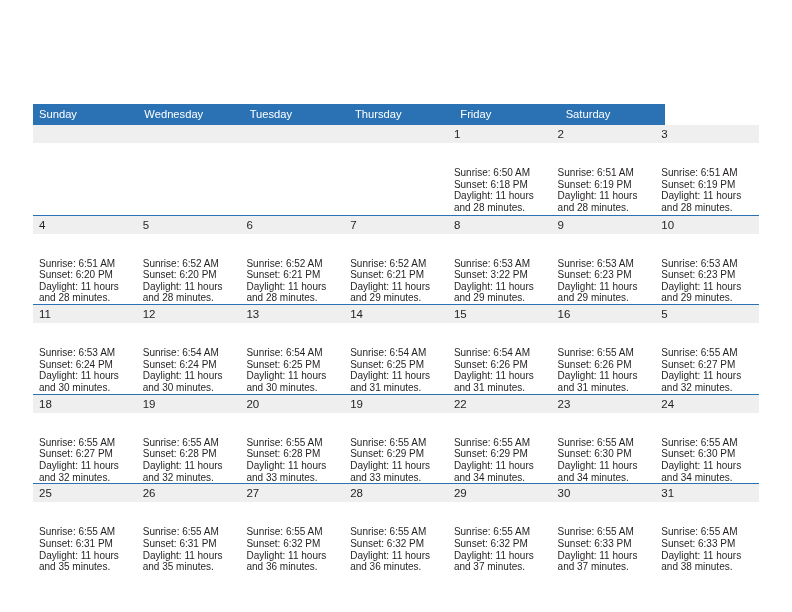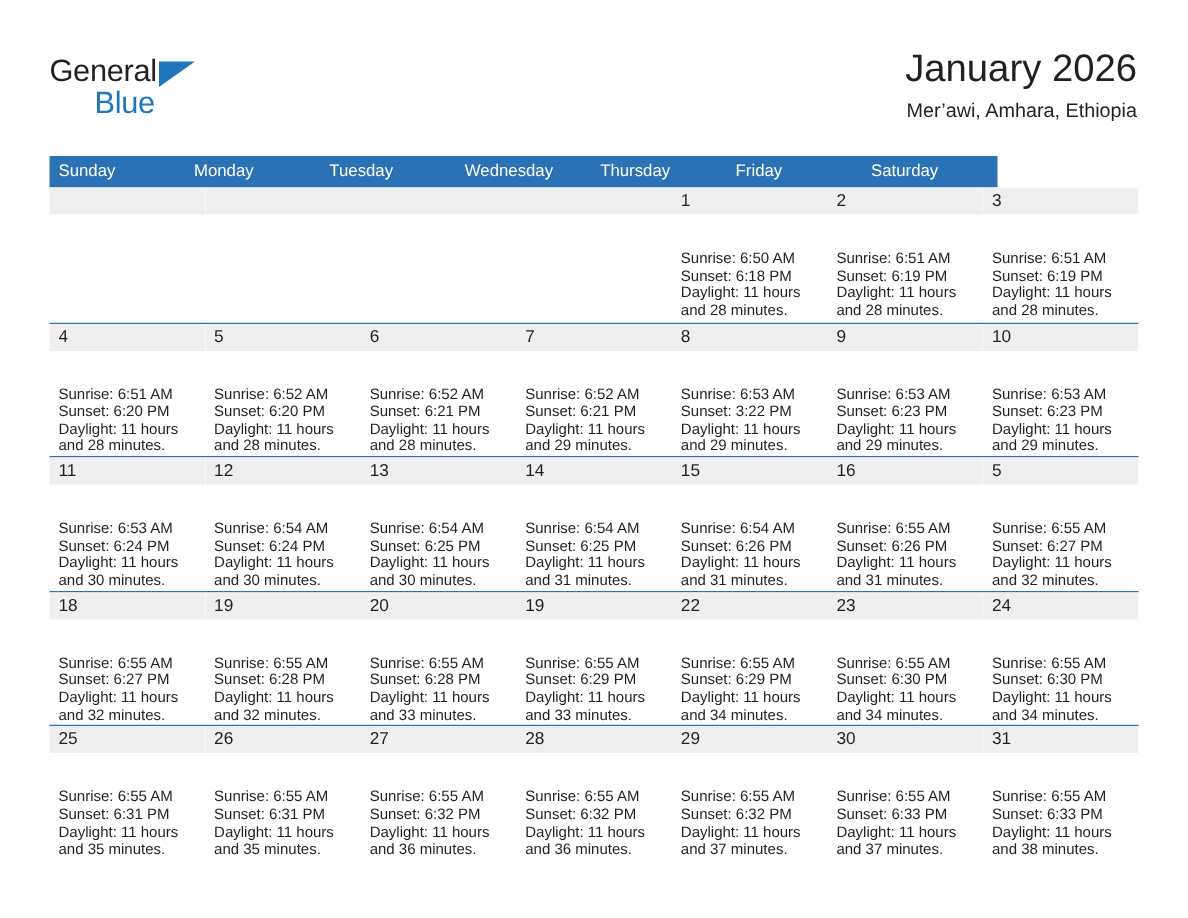--- a/index.html
+++ b/index.html
@@ -143,42 +143,27 @@
   }
   .day-body div {
     white-space: nowrap;
   }
 </style>
 </head>
 <body>
 
 <div class="page">
 
-  <div class="header">
-
-    <div class="logo">
-      <span class="logo-general">General</span>
-      <span class="logo-tri"></span>
-      <span class="logo-blue">Blue</span>
-    </div>
-
-    <div class="title-block">
-      <div class="cal-title">January 2026</div>
-      <div class="cal-sub">Mer’awi, Amhara, Ethiopia</div>
-    </div>
-
-  </div>
 
   <div class="calendar">
 
     <div class="dow-row">
       <div class="dow-cell">Sunday</div>
-      <div class="dow-cell">Monday</div>
+      <div class="dow-cell">Wednesday</div>
       <div class="dow-cell">Tuesday</div>
-      <div class="dow-cell">Wednesday</div>
       <div class="dow-cell">Thursday</div>
       <div class="dow-cell">Friday</div>
       <div class="dow-cell">Saturday</div>
     </div>
 
     <div id="weeks-container">
         <div class="week first">
           <div class="day-cell empty">
             <div class="day-num"></div>
           </div>

